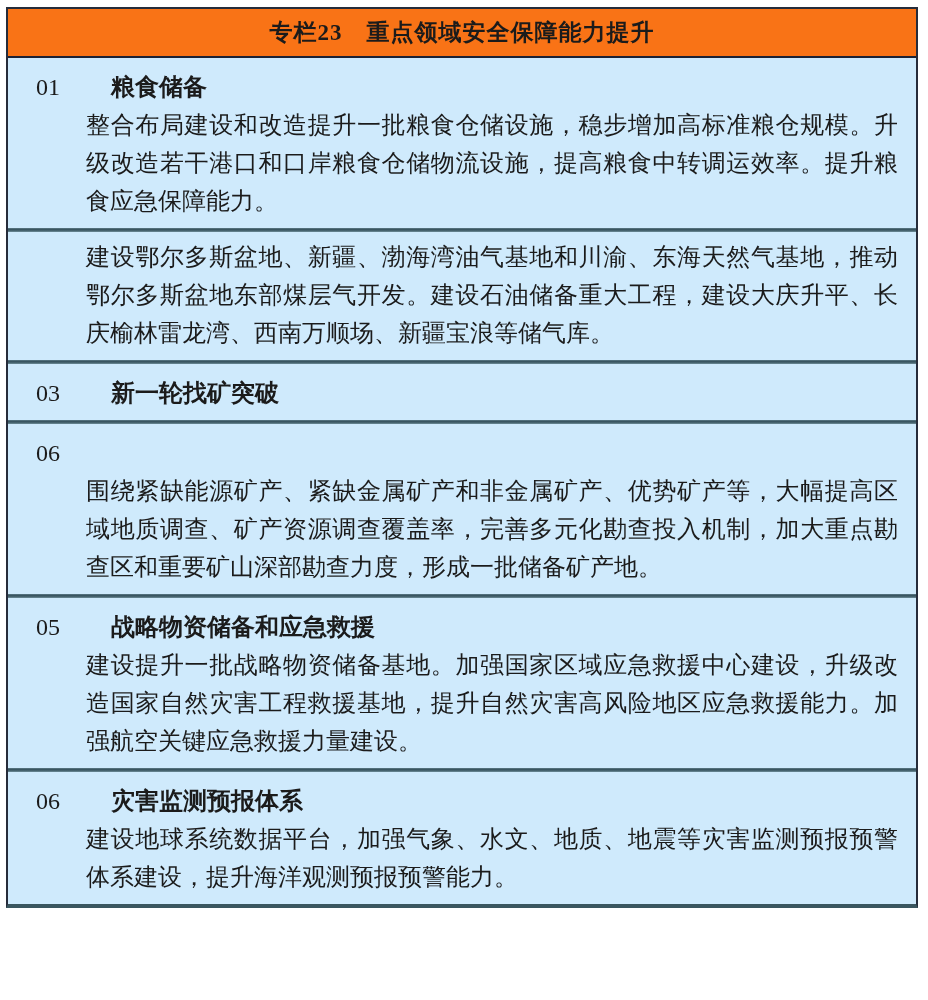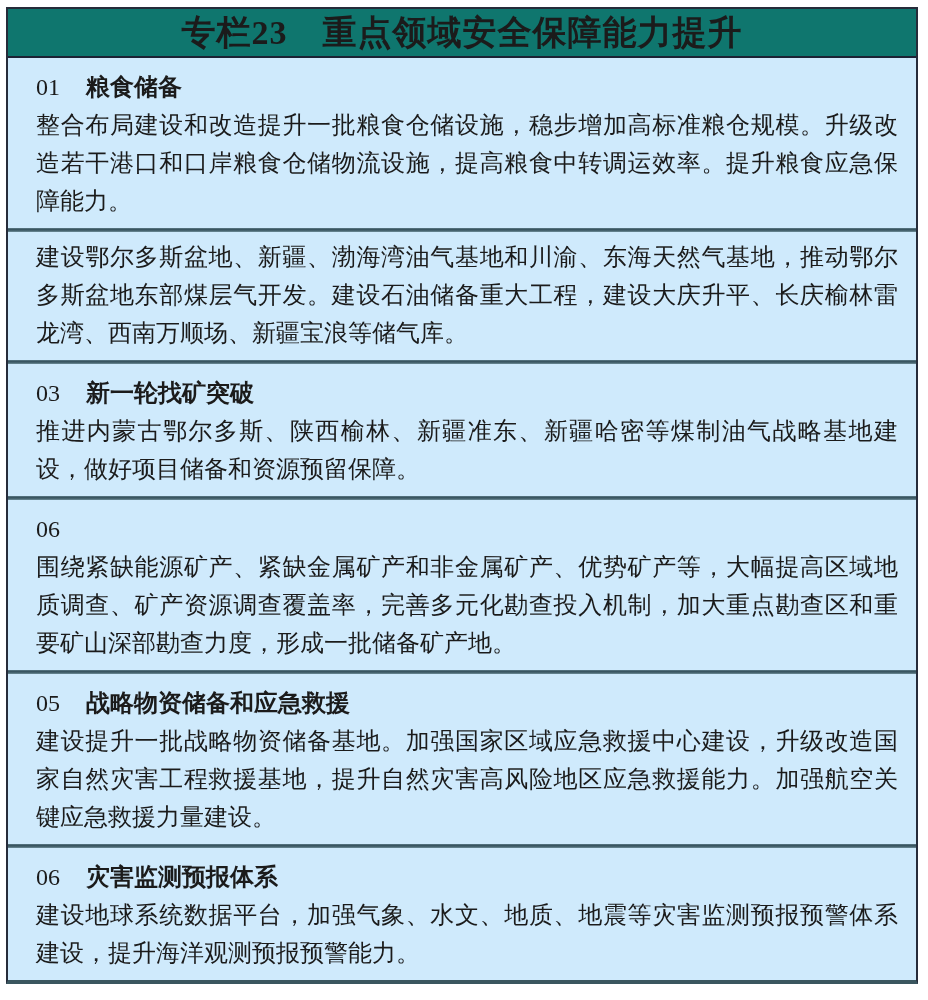--- a/index.html
+++ b/index.html
@@ -17,57 +17,59 @@
     left: 6px;
     top: 7px;
     width: 912px;
     box-sizing: border-box;
     border-left: 2px solid #262c3a;
     border-right: 2px solid #262c3a;
     border-top: 2px solid #262c3a;
     border-bottom: 4px solid #3a565f;
   }
   .title-bar {
-    background: #0f766e;
+    background: #f97316;
     border-bottom: 2px solid #1c2234;
     height: 47px;
     display: flex;
     align-items: center;
     justify-content: center;
-    font-size: 34px;
+    font-size: 23px;
     font-weight: 700;
     letter-spacing: 1px;
   }
   .sections {
     background: #cfeafc;
   }
   .section {
     padding: 6px 18px 8px 28px;
   }
   .divider {
     height: 4px;
     background: linear-gradient(to bottom, #5d7b87 0%, #324e59 45%, #6f8e9a 100%);
   }
   .sec-head {
     display: flex;
     align-items: baseline;
     font-size: 24px;
     padding: 6px 0 2px 0;
     line-height: 34px;
+    gap: 25px;
   }
   .sec-num {
     width: 50px;
     flex: 0 0 50px;
     font-weight: 400;
     font-family: "Liberation Serif", "DejaVu Serif", serif;
   }
   .sec-title {
     font-weight: 700;
   }
   .sec-body {
+    margin-left: 50px;
     font-size: 24px;
     line-height: 38px;
     text-align: justify;
     text-justify: inter-ideograph;
   }
 </style>
 </head>
 <body>
 
 <div class="panel">
@@ -91,21 +93,20 @@
       <div class="sec-body">建设鄂尔多斯盆地、新疆、渤海湾油气基地和川渝、东海天然气基地，推动鄂尔多斯盆地东部煤层气开发。建设石油储备重大工程，建设大庆升平、长庆榆林雷龙湾、西南万顺场、新疆宝浪等储气库。</div>
     </div>
 
     <div class="divider"></div>
 
     <div class="section">
       <div class="sec-head">
         <span class="sec-num">03</span>
         <span class="sec-title">新一轮找矿突破</span>
       </div>
-      <div class="sec-body">推进内蒙古鄂尔多斯、陕西榆林、新疆准东、新疆哈密等煤制油气战略基地建设，做好项目储备和资源预留保障。</div>
     </div>
 
     <div class="divider"></div>
 
     <div class="section">
       <div class="sec-head">
         <span class="sec-num">06</span>
       </div>
       <div class="sec-body">围绕紧缺能源矿产、紧缺金属矿产和非金属矿产、优势矿产等，大幅提高区域地质调查、矿产资源调查覆盖率，完善多元化勘查投入机制，加大重点勘查区和重要矿山深部勘查力度，形成一批储备矿产地。</div>
     </div>

